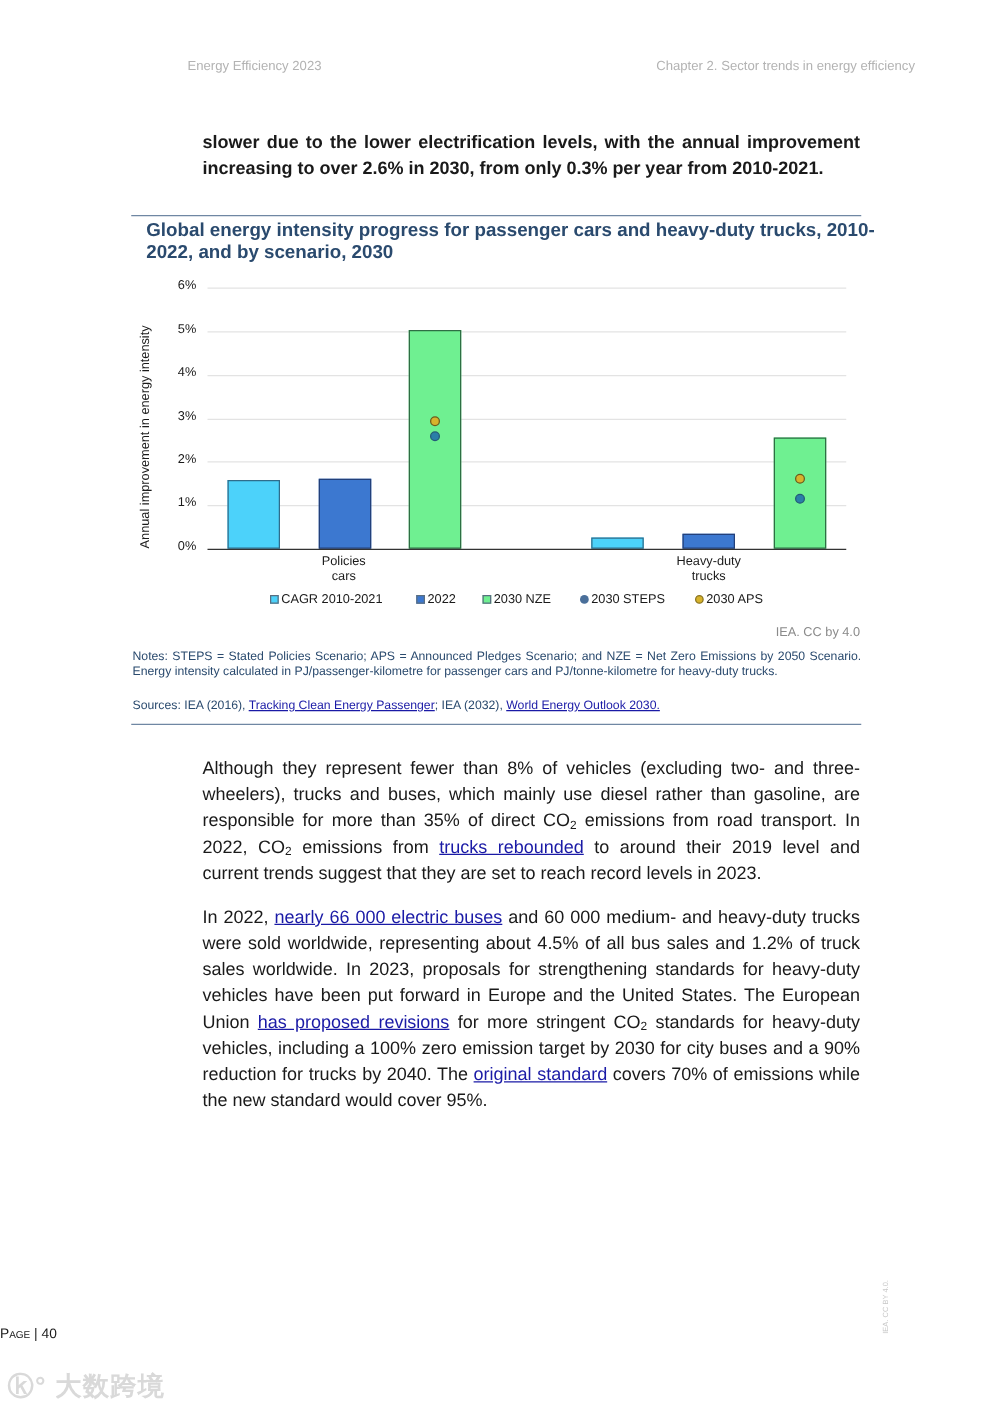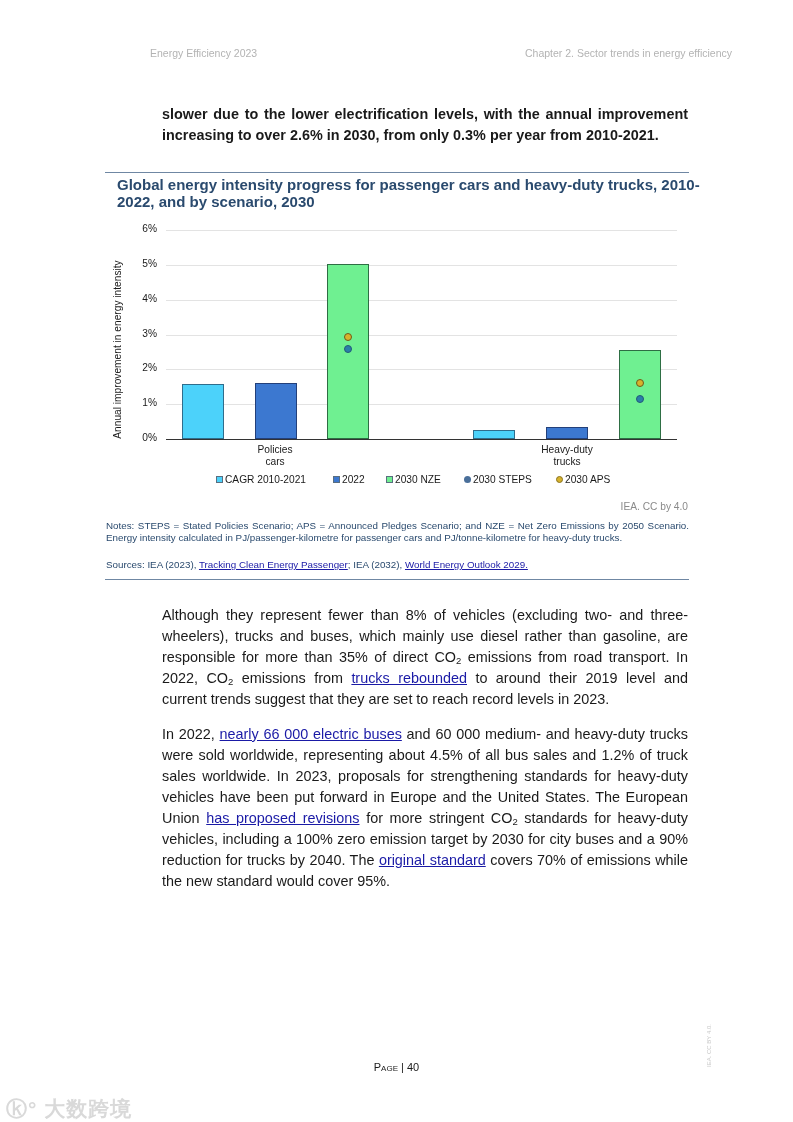--- a/index.html
+++ b/index.html
@@ -41,21 +41,21 @@
   .legend { position: absolute; left: 111px; top: 302px; height: 14px; font-size: 10.2px; color: #1a1a1a; white-space: nowrap; }
   .legend-item { position: absolute; top: 0; display: flex; align-items: center; }
   .legend-swatch { width: 7px; height: 7px; margin-right: 2px; border: 1px solid #5a6e80; }
   .legend-dot { width: 7px; height: 7px; margin-right: 2px; border-radius: 50%; }
 
   .credit { position: absolute; right: 1px; top: 329px; font-size: 10.2px; color: #8a8a8a; padding-left: 12px; }
   .notes { position: absolute; left: 1px; top: 348px; width: 583px; font-size: 9.8px; line-height: 12.3px; color: #2a4a6e; text-align: justify; }
   .sources { position: absolute; left: 1px; top: 387px; width: 583px; font-size: 9.8px; line-height: 12px; color: #2a4a6e; }
   .sources a { color: #1a1aa6; text-decoration: underline; }
 
-  .page-footer { position: absolute; left: 0; top: 1061px; width: 793px; text-align: center; font-size: 11px; color: #1a1a1a; }
+  .page-footer { position: absolute; left: 0; top: 1061px; width: 793px; text-align: left; font-size: 11px; color: #1a1a1a; }
   .page-footer .pg-word { font-variant: small-caps; }
   .side-license { position: absolute; left: 701px; top: 1018px; width: 14px; height: 52px; }
   .side-license span { position: absolute; left: -18px; top: 20px; width: 52px; font-size: 6px; color: #c8c8c8; transform: rotate(-90deg); white-space: nowrap; }
   .watermark { position: absolute; left: 6px; top: 1095px; font-size: 21px; color: #d9d9d9; letter-spacing: 1px; font-weight: bold; }
 </style>
 </head>
 <body>
 
 <div class="running-header">
   <span class="left">Energy Efficiency 2023</span>
@@ -131,21 +131,21 @@
     </div>
     <div class="legend-item" style="left:340px">
       <span class="legend-dot" style="background:#d7b32c; border:1px solid #8a7320;"></span>
       <span>2030 APS</span>
     </div>
   </div>
 
   <div class="credit">IEA. CC by 4.0</div>
   <div class="notes">Notes: STEPS = Stated Policies Scenario; APS = Announced Pledges Scenario; and NZE = Net Zero Emissions by 2050 Scenario. Energy intensity calculated in PJ/passenger-kilometre for passenger cars and PJ/tonne-kilometre for heavy-duty trucks.</div>
   <div class="sources">
-    <span>Sources: IEA (2023), </span><a href="#">Tracking Clean Energy Passenger</a><span>; IEA (2032), </span><a href="#">World Energy Outlook 2029.</a>
+    <span>Sources: IEA (2016), </span><a href="#">Tracking Clean Energy Passenger</a><span>; IEA (2032), </span><a href="#">World Energy Outlook 2030.</a>
   </div>
   <div class="rule-bottom"></div>
 </div>
 
 <div class="body-text p-1">
   <p><span>Although they represent fewer than 8% of vehicles (excluding two- and three-wheelers), trucks and buses, which mainly use diesel rather than gasoline, are responsible for more than 35% of direct CO</span><sub>2</sub><span> emissions from road transport. In 2022, CO</span><sub>2</sub><span> emissions from </span><a href="#">trucks rebounded</a><span> to around their 2019 level and current trends suggest that they are set to reach record levels in 2023.</span></p>
 </div>
 
 <div class="body-text p-2">
   <p><span>In 2022, </span><a href="#">nearly 66 000 electric buses</a><span> and 60 000 medium- and heavy-duty trucks were sold worldwide, representing about 4.5% of all bus sales and 1.2% of truck sales worldwide. In 2023, proposals for strengthening standards for heavy-duty vehicles have been put forward in Europe and the United States. The European Union </span><a href="#">has proposed revisions</a><span> for more stringent CO</span><sub>2</sub><span> standards for heavy-duty vehicles, including a 100% zero emission target by 2030 for city buses and a 90% reduction for trucks by 2040. The </span><a href="#">original standard</a><span> covers 70% of emissions while the new standard would cover 95%.</span></p>

